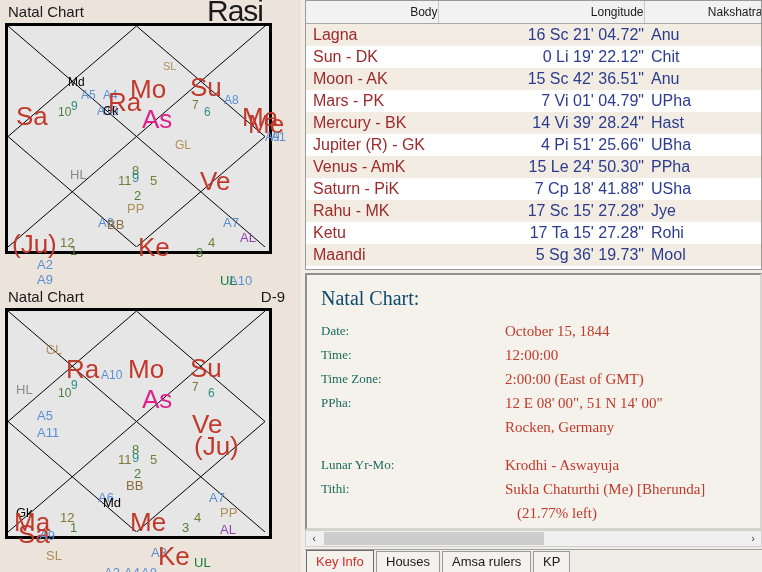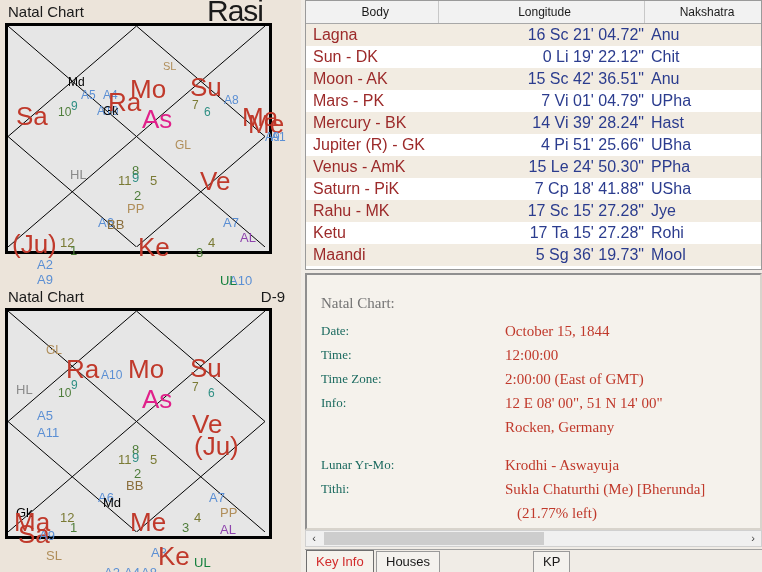--- a/index.html
+++ b/index.html
@@ -59,21 +59,21 @@
   #body-table {
     position: absolute; left: 4px; top: 0; width: 457px; height: 270px;
     background: #ffffff; border: 1px solid #9a9a9a; box-sizing: border-box;
     overflow: hidden;
   }
   table.grid { border-collapse: collapse; width: 100%; table-layout: fixed; }
   table.grid th {
     background: #f2f2f2; border-right: 1px solid #c8c8c8;
     border-bottom: 1px solid #a8a8a8;
     font-weight: normal; font-size: 12px; color: #1a1a1a;
-    text-align: center; padding: 3px 0 3px 7px; height: 16px;
+    text-align: right; padding: 3px 0 3px 7px; height: 16px;
   }
   table.grid td {
     font-size: 16px; padding: 2px 0 2px 7px; height: 18px;
     border: none; white-space: nowrap;
   }
   tr.alt td { background: #f2ece2; }
   td.c-body { color: #9c2a2a; }
   td.c-long { color: #2b3c8e; text-align: right; padding-right: 76px; }
   td.c-nak  { color: #2b3c8e; }
   col.col-body { width: 132px; }
@@ -84,22 +84,22 @@
   
   #info-panel {
     position: absolute; left: 4px; top: 273px; width: 457px; height: 257px;
     background: #f5f2ec;
     border: 2px solid #8f8f8f; box-sizing: border-box;
     border-right-color: #d8d4cc; border-bottom-color: #d8d4cc;
     font-family: "Liberation Serif", serif;
     overflow: hidden;
   }
   #info-title {
-    position: absolute; left: 14px; top: 20px;
-    font-size: 15px; color: #737373;
+    position: absolute; left: 14px; top: 12px;
+    font-size: 20px; color: #0c4a6e;
   }
   .info-row { position: absolute; left: 14px; width: 430px; }
   .info-key { position: absolute; left: 0; font-size: 13px; color: #1b6a5f; }
   .info-val { position: absolute; left: 184px; font-size: 15px; color: #c0392b; }
   .info-val.indent { left: 196px; }
 
   
   #hscroll {
     position: absolute; left: 4px; top: 530px; width: 457px; height: 17px;
     background: #f0f0f0; border: 1px solid #d0d0d0; box-sizing: border-box;
@@ -359,21 +359,21 @@
           </div>
           <div class="info-row" style="top: 72px;">
             <span class="info-key">Time:</span>
             <span class="info-val">12:00:00</span>
           </div>
           <div class="info-row" style="top: 96px;">
             <span class="info-key">Time Zone:</span>
             <span class="info-val">2:00:00 (East of GMT)</span>
           </div>
           <div class="info-row" style="top: 120px;">
-            <span class="info-key">Info:</span>
+            <span class="info-key">PPha:</span>
             <span class="info-val">12 E 08' 00", 51 N 14' 00"</span>
           </div>
           <div class="info-row" style="top: 144px;">
             <span class="info-key"></span>
             <span class="info-val">Rocken, Germany</span>
           </div>
           <div class="info-row" style="top: 182px;">
             <span class="info-key">Lunar Yr-Mo:</span>
             <span class="info-val">Krodhi - Aswayuja</span>
           </div>
@@ -390,16 +390,17 @@
 
     <div id="hscroll">
       <div class="arrow left">‹</div>
       <div class="thumb"></div>
       <div class="arrow right">›</div>
     </div>
 
     <div id="tabbar">
         <div class="tab active" style="left: 1px;">Key Info</div>
         <div class="tab" style="left: 71px;">Houses</div>
+        <div class="tab" style="left: 137px;">Amsa rulers</div>
         <div class="tab" style="left: 228px;">KP</div>
       </div>
   </div>
 </div>
 
 </body></html>

